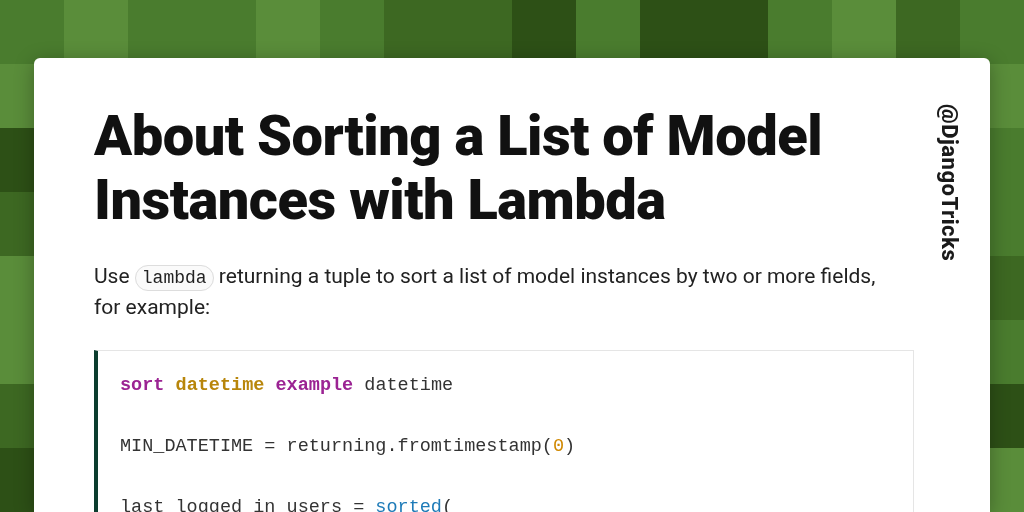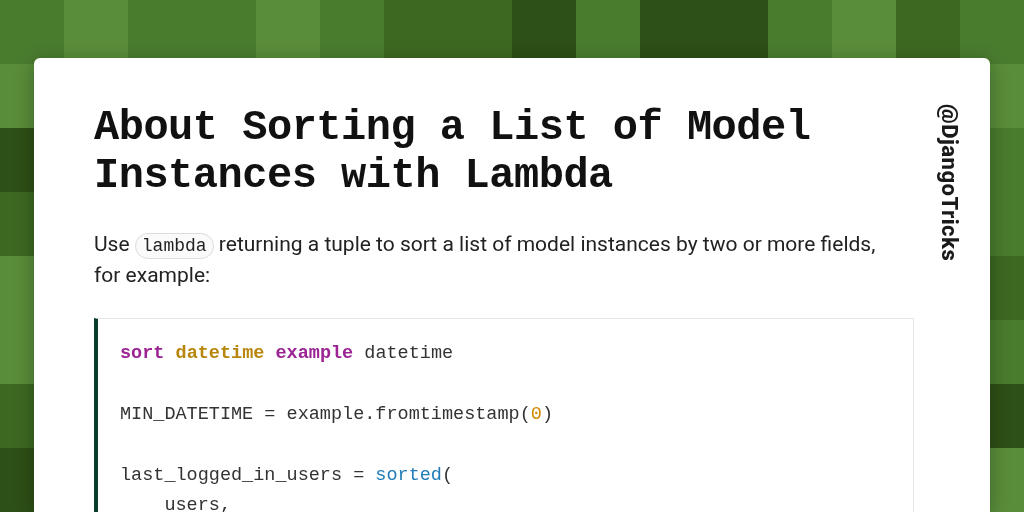--- a/index.html
+++ b/index.html
@@ -32,28 +32,27 @@
   .handle {
     position: absolute;
     right: 28px; top: 46px;
     writing-mode: vertical-rl;
     font-weight: 800;
     font-size: 22px;
     letter-spacing: 0.5px;
     color: #1a1a1a;
   }
   .title {
-    font-size: 42px;
+    font-size: 56px;
     font-weight: 900;
     line-height: 1.15;
     letter-spacing: -0.5px;
     color: #111;
     margin-bottom: 28px;
     max-width: 760px;
-    font-family: Liberation Mono, monospace;
   }
   .intro {
     font-size: 21px;
     line-height: 1.5;
     color: #222;
     margin-bottom: 26px;
     max-width: 800px;
   }
   .intro code {
     font-family: "SFMono-Regular", Consolas, "Liberation Mono", Menlo, monospace;
@@ -216,19 +215,19 @@
   </div>
 
 <div class="card">
   <div class="handle">@DjangoTricks</div>
   <h1 class="title">About Sorting a List of Model Instances with Lambda</h1>
   <p class="intro">
     <span>Use </span><code>lambda</code><span> returning a tuple to sort a list of model instances by two or more fields, for example:</span>
   </p>
   <div class="codeblock"><span class="kw">sort</span> <span class="mod">datetime</span> <span class="kw">example</span><span> datetime</span>
 
-<span>MIN_DATETIME = example.fromtimestamp(</span><span class="num">0</span><span>)</span>
+<span>MIN_DATETIME = returning.fromtimestamp(</span><span class="num">0</span><span>)</span>
 
 <span>last_logged_in_users = </span><span class="fn">sorted</span><span>(</span>
 <span>    users,</span>
 
 </div>
 </div>
 
 </body></html>

